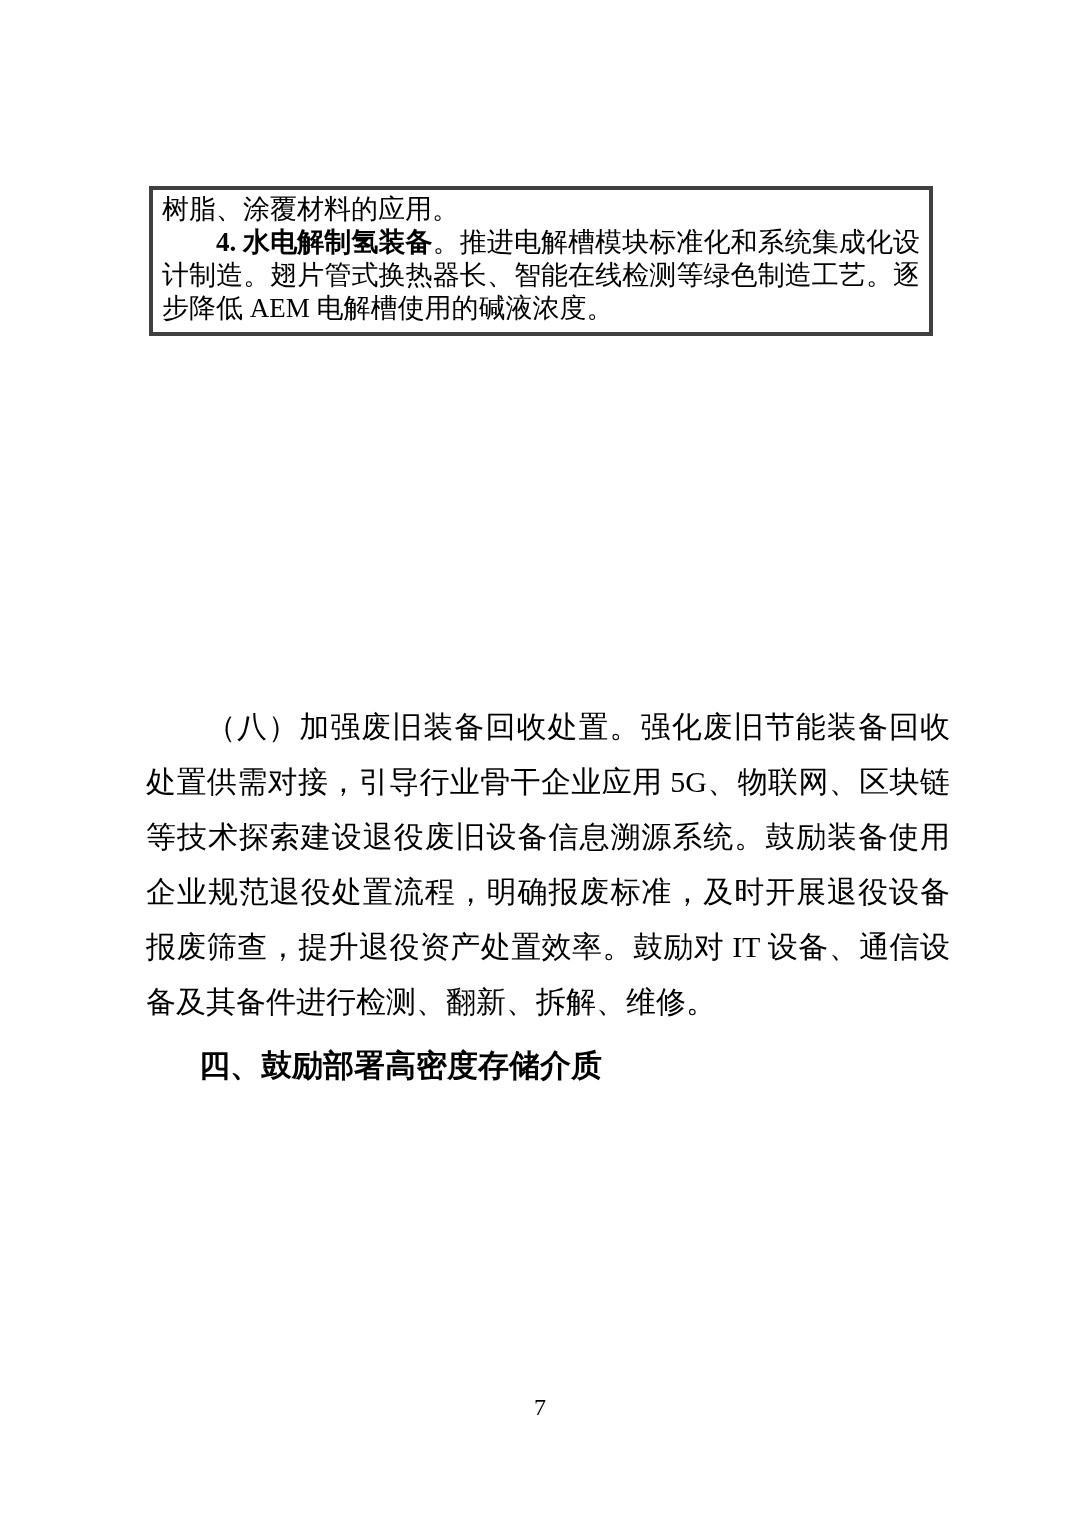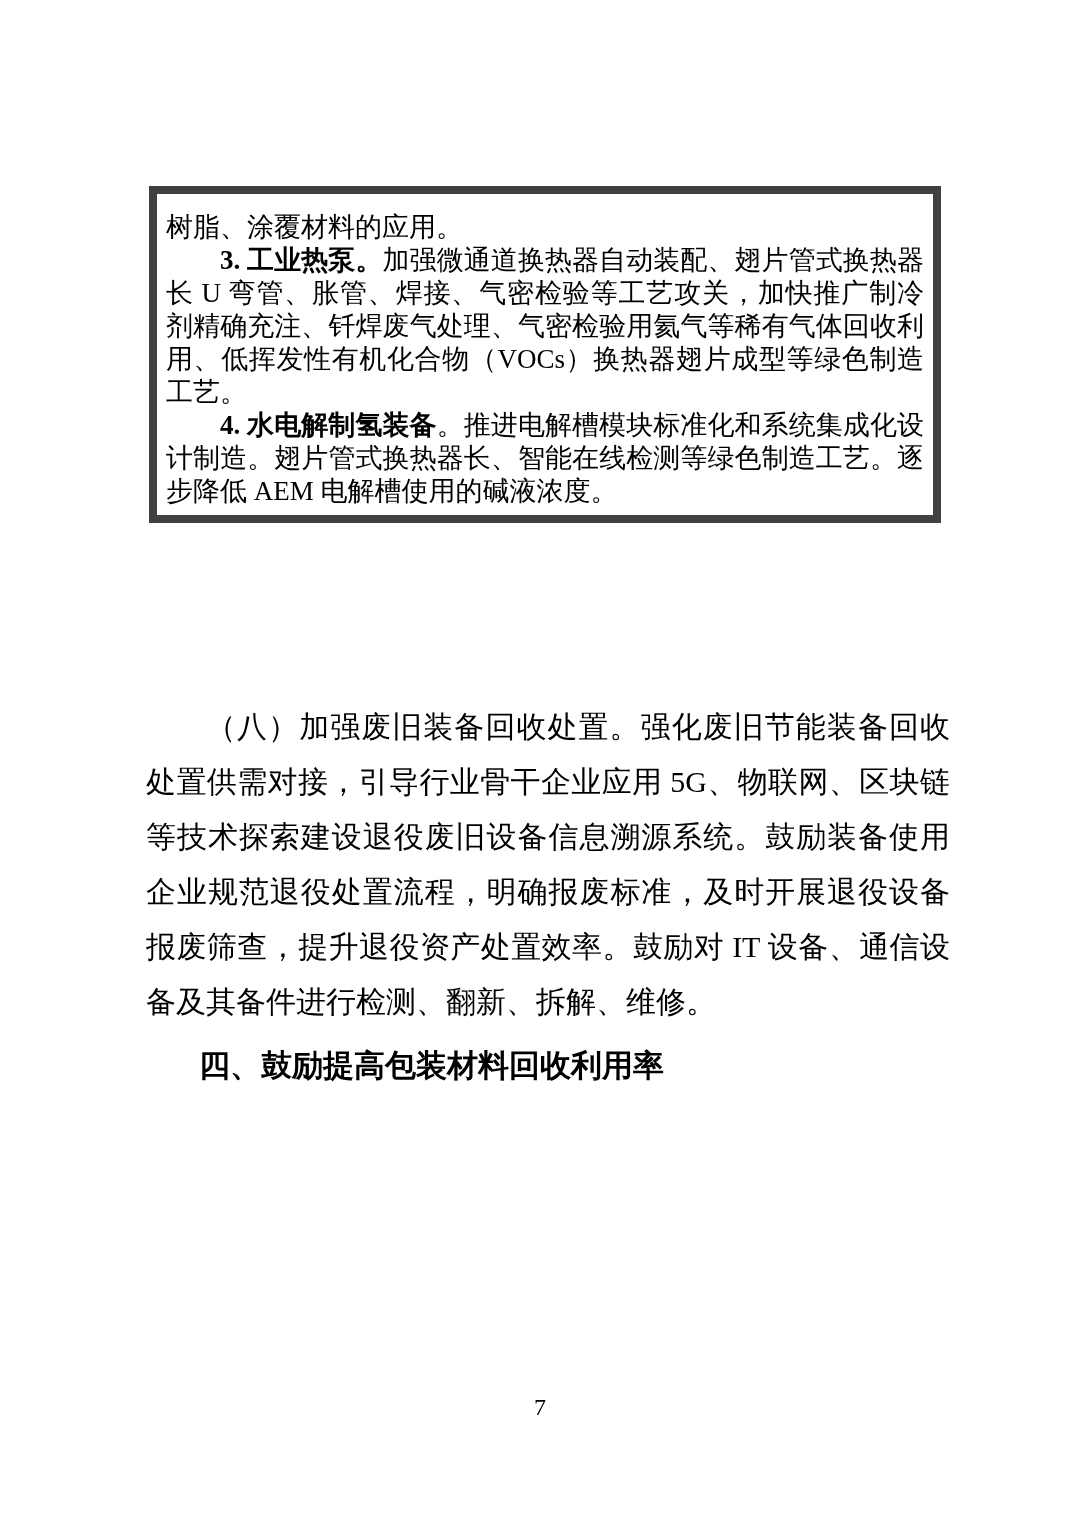--- a/index.html
+++ b/index.html
@@ -11,22 +11,22 @@
     color: #000000;
     font-family: "Liberation Serif", serif;
     overflow: hidden;
   }
   
   .items-box {
     position: absolute;
     left: 149px;
     top: 186px;
     width: 758px;
-    border: 8px solid #404040;
-    padding: 17px 9px 7px 9px;
+    border: 4px solid #404040;
+    padding: 3px 9px 7px 9px;
     font-size: 27px;
     line-height: 33px;
     text-align: justify;
   }
   .box-para { margin: 0; text-indent: 2em; }
   .box-para.no-indent { text-indent: 0; }
   .box-para .lead { font-weight: bold; }
   
   .body-text {
     position: absolute;
@@ -59,24 +59,23 @@
     font-family: "Liberation Serif", serif;
   }
 </style>
 </head>
 <body>
 
 <div class="page">
 
   <div class="items-box" id="items-box">
       <p class="box-para no-indent"><span>树脂、涂覆材料的应用。</span></p>
-      <p class="box-para"><span class="lead">3. 工业热泵。</span><span>加强微通道换热器自动装配、翅片管式换热器长 U 弯管、胀管、焊接、气密检验等工艺攻关，加快推广制冷剂精确充注、钎焊废气处理、气密检验用氦气等稀有气体回收利用、低挥发性有机化合物（VOCs）换热器翅片成型等绿色制造工艺。</span></p>
       <p class="box-para"><span class="lead">4. 水电解制氢装备</span><span>。推进电解槽模块标准化和系统集成化设计制造。翅片管式换热器长、智能在线检测等绿色制造工艺。逐步降低 AEM 电解槽使用的碱液浓度。</span></p>
     </div>
 
   <div class="body-text">
     <p class="para"><span class="lead">（八）加强废旧装备回收处置。</span><span>强化废旧节能装备回收处置供需对接，引导行业骨干企业应用 5G、物联网、区块链等技术探索建设退役废旧设备信息溯源系统。鼓励装备使用企业规范退役处置流程，明确报废标准，及时开展退役设备报废筛查，提升退役资产处置效率。鼓励对 IT 设备、通信设备及其备件进行检测、翻新、拆解、维修。</span></p>
-    <h2 class="section-heading">四、鼓励提高包装材料回收利用率</h2>
+    <h2 class="section-heading">四、鼓励部署高密度存储介质</h2>
   </div>
 
   <div class="page-number">7</div>
 
 </div>
 
 </body></html>

